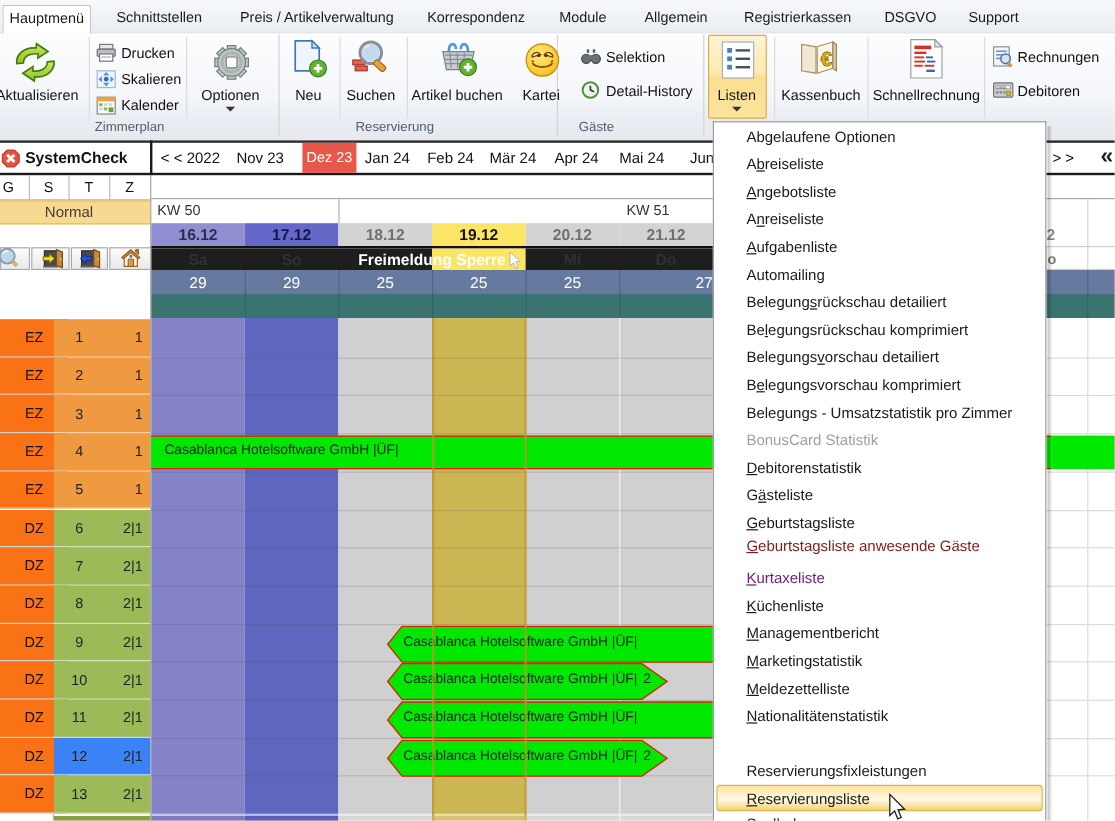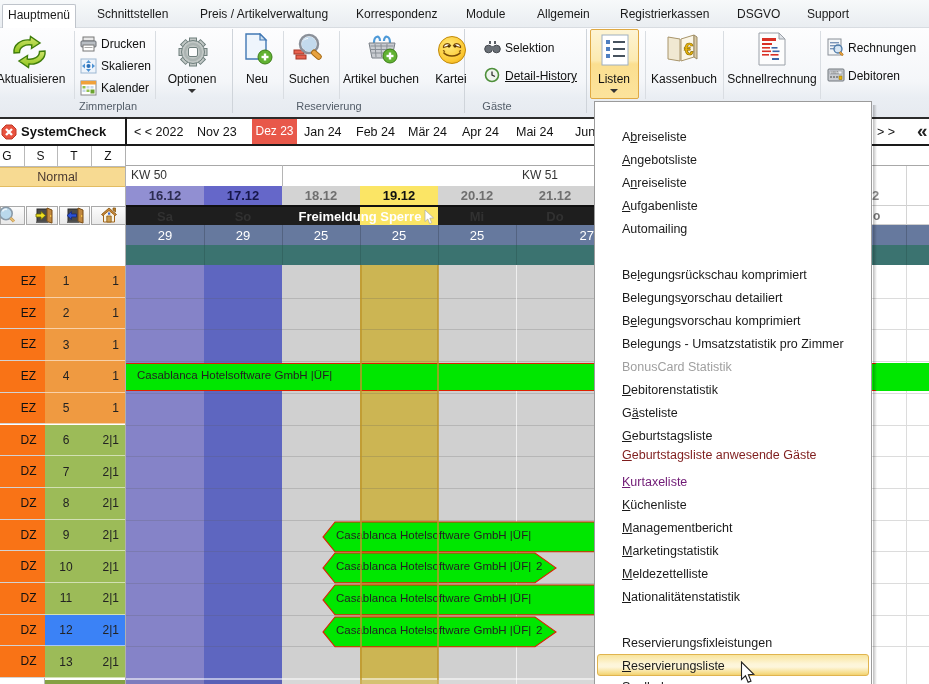--- a/index.html
+++ b/index.html
@@ -73,21 +73,21 @@
   <div class="btxt" style="left:381px; top:44px;">Artikel buchen</div>
   <div class="btxt" style="left:451px; top:44px;">Kartei</div>
   <div class="btxt" style="left:614px; top:44px;">Listen</div>
   <div class="btxt" style="left:684px; top:44px;">Kassenbuch</div>
   <div class="btxt" style="left:772px; top:44px;">Schnellrechnung</div>
 
   <div class="stxt" style="left:101px; top:9px;">Drucken</div>
   <div class="stxt" style="left:101px; top:31px;">Skalieren</div>
   <div class="stxt" style="left:101px; top:53px;">Kalender</div>
   <div class="stxt" style="left:505px; top:13px;">Selektion</div>
-  <div class="stxt" style="left:505px; top:41px;text-decoration:underline;">Detail-History</div>
+  <div class="stxt" style="left:505px; top:41px;">Detail-History</div>
   <div class="stxt" style="left:848px; top:13px;">Rechnungen</div>
   <div class="stxt" style="left:848px; top:41px;">Debitoren</div>
 
   <svg style="position:absolute; left:187px; top:60px;" width="10" height="6">
       <path d="M1 1 L9 1 L5 5 Z" fill="#333"></path>
     </svg>
   <svg style="position:absolute; left:609px; top:60px;" width="10" height="6">
       <path d="M1 1 L9 1 L5 5 Z" fill="#333"></path>
     </svg>
 
@@ -477,25 +477,27 @@
 <svg class="abs" style="left:100px; top:206px;" width="18" height="18" viewBox="0 0 18 18">
   <path d="M13 2 L15.5 2 L15.5 6 L13 4 Z" fill="#b87a28" stroke="#8a5a14" stroke-width="0.8"></path>
   <path d="M1.5 8.5 L9 2 L16.5 8.5 L14.5 10 L9 5.2 L3.5 10 Z" fill="#c8873a" stroke="#8a5a14" stroke-width="0.9"></path>
   <path d="M3.5 9 L3.5 16 L14.5 16 L14.5 9 L9 4.5 Z" fill="#f8f3e4" stroke="#a06418"></path>
   <rect x="8" y="6.5" width="2.2" height="2.2" fill="#3a6ad8"></rect>
   <path d="M6.8 10 L11.2 10 L11.2 16 L6.8 16 Z" fill="#cfa050" stroke="#8a5a14" stroke-width="0.8"></path>
 </svg>
 </div>
 <div class="abs" id="menu">
 <div style="position:absolute; left:2px; top:552px; width:272px; height:22px; border:1px solid #e0b44f; border-radius:3px; background:linear-gradient(#f8e49c 0%,#fdf5d8 45%,#fdf6dc 60%,#f6dd8b 90%,#f2d170 100%);"></div>
+<div class="mi" style="top:1px; color:#1a1a1a;">Abgelaufene Optionen</div>
 <div class="mi" style="top:24px; color:#1a1a1a;">A<u>b</u>reiseliste</div>
 <div class="mi" style="top:47px; color:#1a1a1a;"><u>A</u>ngebotsliste</div>
 <div class="mi" style="top:70px; color:#1a1a1a;">A<u>n</u>reiseliste</div>
 <div class="mi" style="top:93px; color:#1a1a1a;"><u>A</u>ufgabenliste</div>
 <div class="mi" style="top:116px; color:#1a1a1a;">Automailing</div>
+<div class="mi" style="top:139px; color:#1a1a1a;">Belegung<u>s</u>rückschau detailiert</div>
 <div class="mi" style="top:162px; color:#1a1a1a;">Be<u>l</u>egungsrückschau komprimiert</div>
 <div class="mi" style="top:185px; color:#1a1a1a;">Belegungs<u>v</u>orschau detailiert</div>
 <div class="mi" style="top:208px; color:#1a1a1a;">B<u>e</u>legungsvorschau komprimiert</div>
 <div class="mi" style="top:231px; color:#1a1a1a;">Belegungs - Umsatzstatistik pro Zimmer</div>
 <div class="mi" style="top:254px; color:#9f9f9f;">BonusCard Statistik</div>
 <div class="mi" style="top:277px; color:#1a1a1a;"><u>D</u>ebitorenstatistik</div>
 <div class="mi" style="top:300px; color:#1a1a1a;">G<u>ä</u>steliste</div>
 <div class="mi" style="top:323px; color:#1a1a1a;"><u>G</u>eburtstagsliste</div>
 <div class="mi" style="top:342px; color:#7f1d1d;"><u>G</u>eburtstagsliste anwesende Gäste</div>
 <div class="mi" style="top:369px; color:#701a75;"><u>K</u>urtaxeliste</div>

